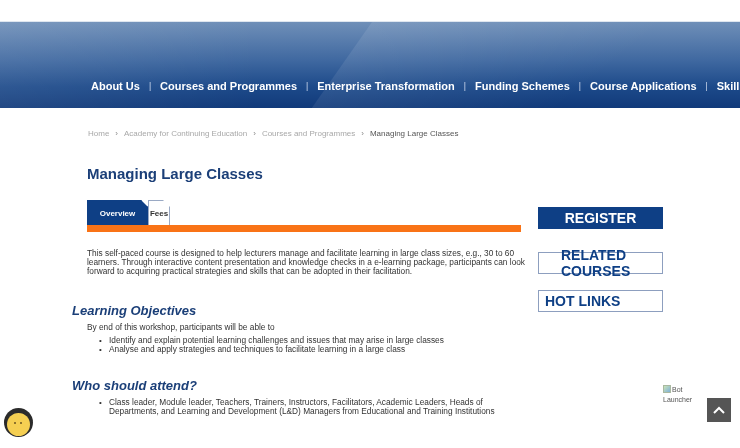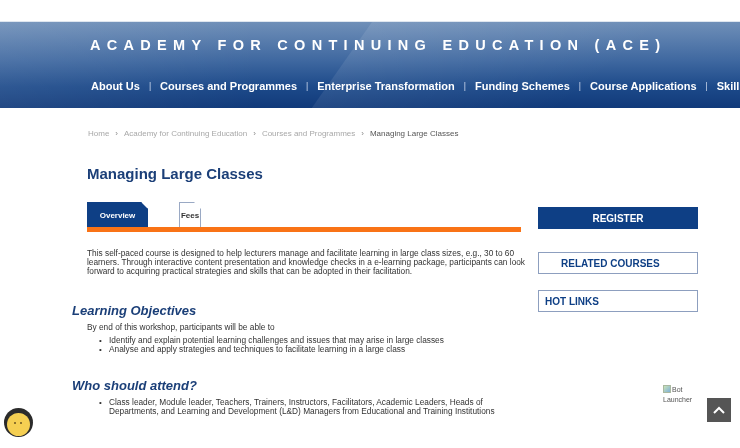--- a/index.html
+++ b/index.html
@@ -42,21 +42,21 @@
     .crumb.current { color: #555; }
     .crumb-sep { margin: 0 6px; color: #888; font-size: 8px; }
 
     .page-title {
       position: absolute; left: 87px; top: 165px;
       font-size: 15px; color: #1b3f78;
     }
 
     .tabs {
       position: absolute; left: 87px; top: 206px; width: 434px; height: 26px;
-      border-bottom: 5px solid #f97316; display: flex; align-items: flex-end; gap: 31px;
+      border-bottom: 7px solid #f97316; display: flex; align-items: flex-end;
     }
     .tab {
       position: relative; height: 25px; display: flex; align-items: center; justify-content: center;
       font-size: 8px; font-weight: bold; color: #333; background: #fff;
       border: 1px solid #9aa9c4; border-bottom: none;
       clip-path: polygon(0 0, calc(100% - 7px) 0, 100% 7px, 100% 100%, 0 100%);
     }
     .tab.active { background: #0e3f85; color: #fff; border-color: #0e3f85; }
     .tab-overview { width: 61px; }
     .tab-schedule { width: 60px; }
@@ -70,22 +70,22 @@
     .obj-lead { top: 323px; }
     .obj-list { top: 336px; }
     .attend-list { top: 398px; }
     ul.bullets { list-style: none; }
     ul.bullets li { position: relative; padding-left: 22px; }
     ul.bullets li::before {
       content: "•"; position: absolute; left: 12px; top: 0; font-size: 8px; color: #333;
     }
 
     .sidebar-btn {
-      position: absolute; left: 538px; width: 160px; height: 22px;
-      display: flex; align-items: center; font-size: 10px; font-weight: bold;
+      position: absolute; left: 538px; width: 125px; height: 22px;
+      display: flex; align-items: center; font-size: 14px; font-weight: bold;
     }
     .register-btn { top: 207px; background: #0e3f85; color: #fff; justify-content: center; }
     .related-btn { top: 252px; border: 1px solid #8d9fbf; color: #0e3f85; padding-left: 22px; background: #fff; }
     .hotlinks-btn { top: 290px; border: 1px solid #8d9fbf; color: #0e3f85; padding-left: 6px; background: #fff; }
 
     .bot-launcher {
       position: absolute; left: 663px; top: 385px; font-size: 7px; color: #555; line-height: 10px;
     }
     .broken-img {
       display: inline-block; width: 8px; height: 8px; border: 1px solid #a9b8a0;
@@ -105,21 +105,20 @@
     }
     .eye { position: absolute; width: 2px; height: 2px; background: #6a5520; border-radius: 50%; top: 9px; }
     .eye.l { left: 7px; } .eye.r { left: 13px; }
   </style>
 </head>
 <body>
 
 <div class="top-strip"></div>
 
 <header class="header">
-  <div class="brand">ACADEMY FOR CONTINUING EDUCATION (ACE)</div>
   <nav class="nav">
     <a class="nav-item">About Us</a>
     <span class="nav-sep">|</span>
     <a class="nav-item">Courses and Programmes</a>
     <span class="nav-sep">|</span>
     <a class="nav-item">Enterprise Transformation</a>
     <span class="nav-sep">|</span>
     <a class="nav-item">Funding Schemes</a>
     <span class="nav-sep">|</span>
     <a class="nav-item">Course Applications</a>

